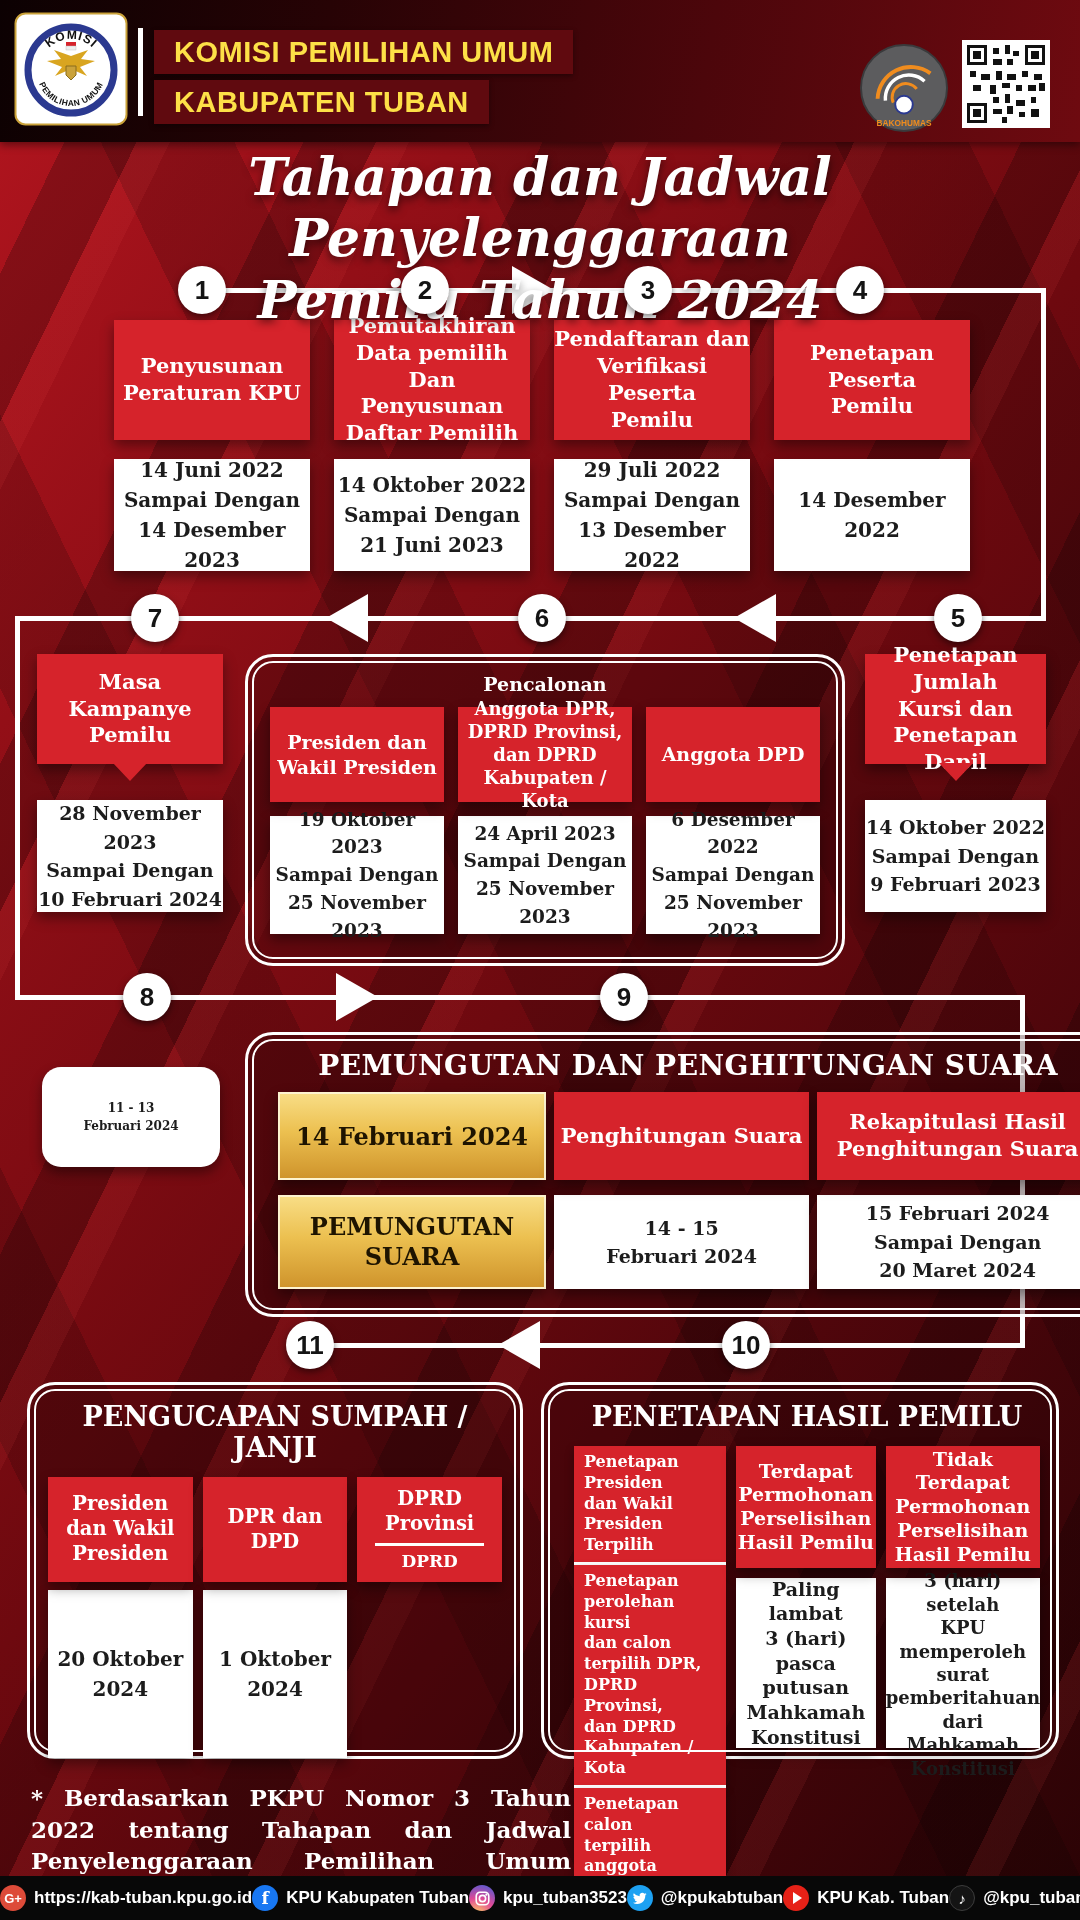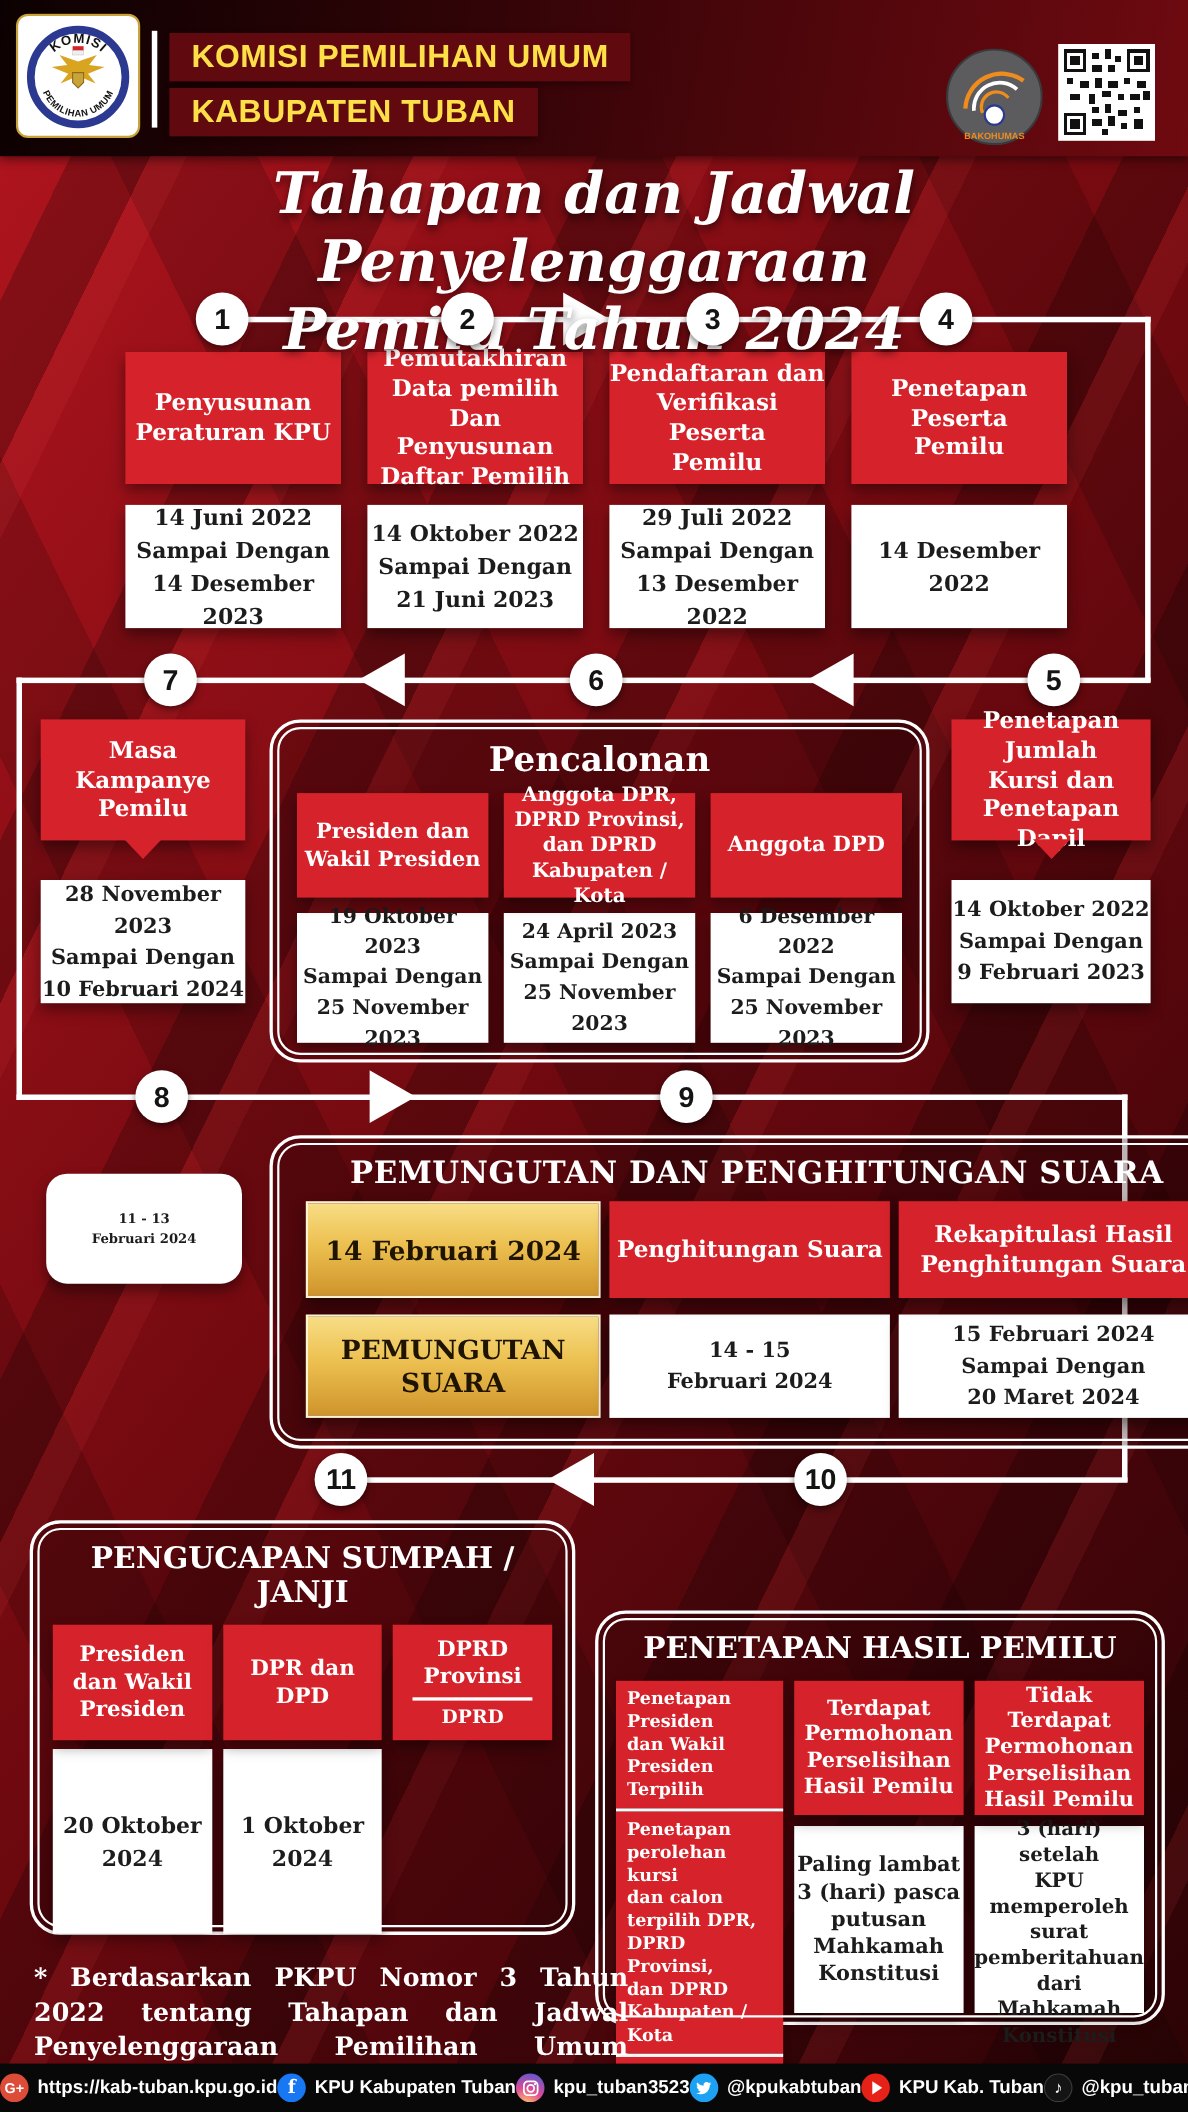--- a/index.html
+++ b/index.html
@@ -61,21 +61,21 @@
   .card{display:flex;flex-direction:column;}
   .r1red{height:120px;font-size:21px;}
   .r1white{height:112px;margin-top:19px;font-size:20px;}
 
   
   #kampanye-col{position:absolute;left:37px;top:654px;width:186px;z-index:2;display:flex;flex-direction:column;}
   #dapil-col{position:absolute;left:865px;top:654px;width:181px;z-index:2;display:flex;flex-direction:column;}
   .sidecol-red{height:110px;font-size:21px;}
   .sidecol-white{margin-top:36px;height:112px;font-size:19px;}
   #pencalonan-group{left:245px;top:654px;width:600px;height:312px;}
-  #pencalonan-group .group-title{margin:16px 20px 12px;font-size:31px;}
+  #pencalonan-group .group-title{margin:16px 20px 12px;font-size:19px;}
   .sub3{display:grid;grid-template-columns:repeat(3,1fr);gap:14px;padding:0 22px;}
   .pcred{height:95px;font-size:19px;}
   .pcred.small{font-size:18px;}
   .pcwhite{margin-top:14px;height:118px;font-size:18.5px;}
 
   
   #tenang-col{position:absolute;left:42px;top:1033px;width:178px;z-index:2;display:flex;flex-direction:column;}
   #tenang-col .sidecol-red{height:105px;}
   #tenang-col .sidecol-white{margin-top:34px;height:100px;font-size:12px;border-radius:19px;}
   #pemungutan-group{left:245px;top:1032px;width:886px;height:285px;}
@@ -90,21 +90,21 @@
   #sumpah-group{left:27px;top:1382px;width:496px;height:377px;}
   #sumpah-group .group-title{margin:16px 14px 14px;font-size:27px;}
   .sub3s{display:grid;grid-template-columns:repeat(3,1fr);gap:10px;padding:0 18px;}
   .smred{height:105px;font-size:19.5px;}
   .smwhite{margin-top:8px;height:168px;font-size:20px;}
   .smwhite.small{font-size:19px;line-height:1.35;}
   .stackred{flex-direction:column;}
   .rb-divider{width:75%;height:3px;background:#fff;margin:6px auto 5px;}
   .rb-sub{font-size:17px;}
 
-  #hasil-group{left:541px;top:1464px;width:518px;height:377px;}
+  #hasil-group{left:541px;top:1382px;width:518px;height:377px;padding-left:14px;}
   #hasil-group .group-title{margin:16px 14px 14px;font-size:27px;}
   .hasil-grid{display:grid;grid-template-columns:152px 1fr 1fr;gap:10px;padding:0 16px;}
   .hstack{display:flex;flex-direction:column;}
   .hstack .item{background:#d6232b;color:#fff;font-weight:700;font-size:16px;line-height:1.3;
     padding:6px 10px;display:flex;align-items:center;white-space:pre-line;text-align:left;
     box-shadow:0 4px 8px rgba(0,0,0,.35);box-sizing:border-box;}
   .hstack .d{height:3px;background:#fff;flex:0 0 3px;}
   .it1{flex:0 0 72px;} .it2{flex:0 0 150px;} .it3{flex:0 0 74px;}
   .hsred{height:122px;font-size:19px;line-height:1.25;}
   .hswhite{margin-top:10px;height:170px;font-size:19px;line-height:1.3;}

